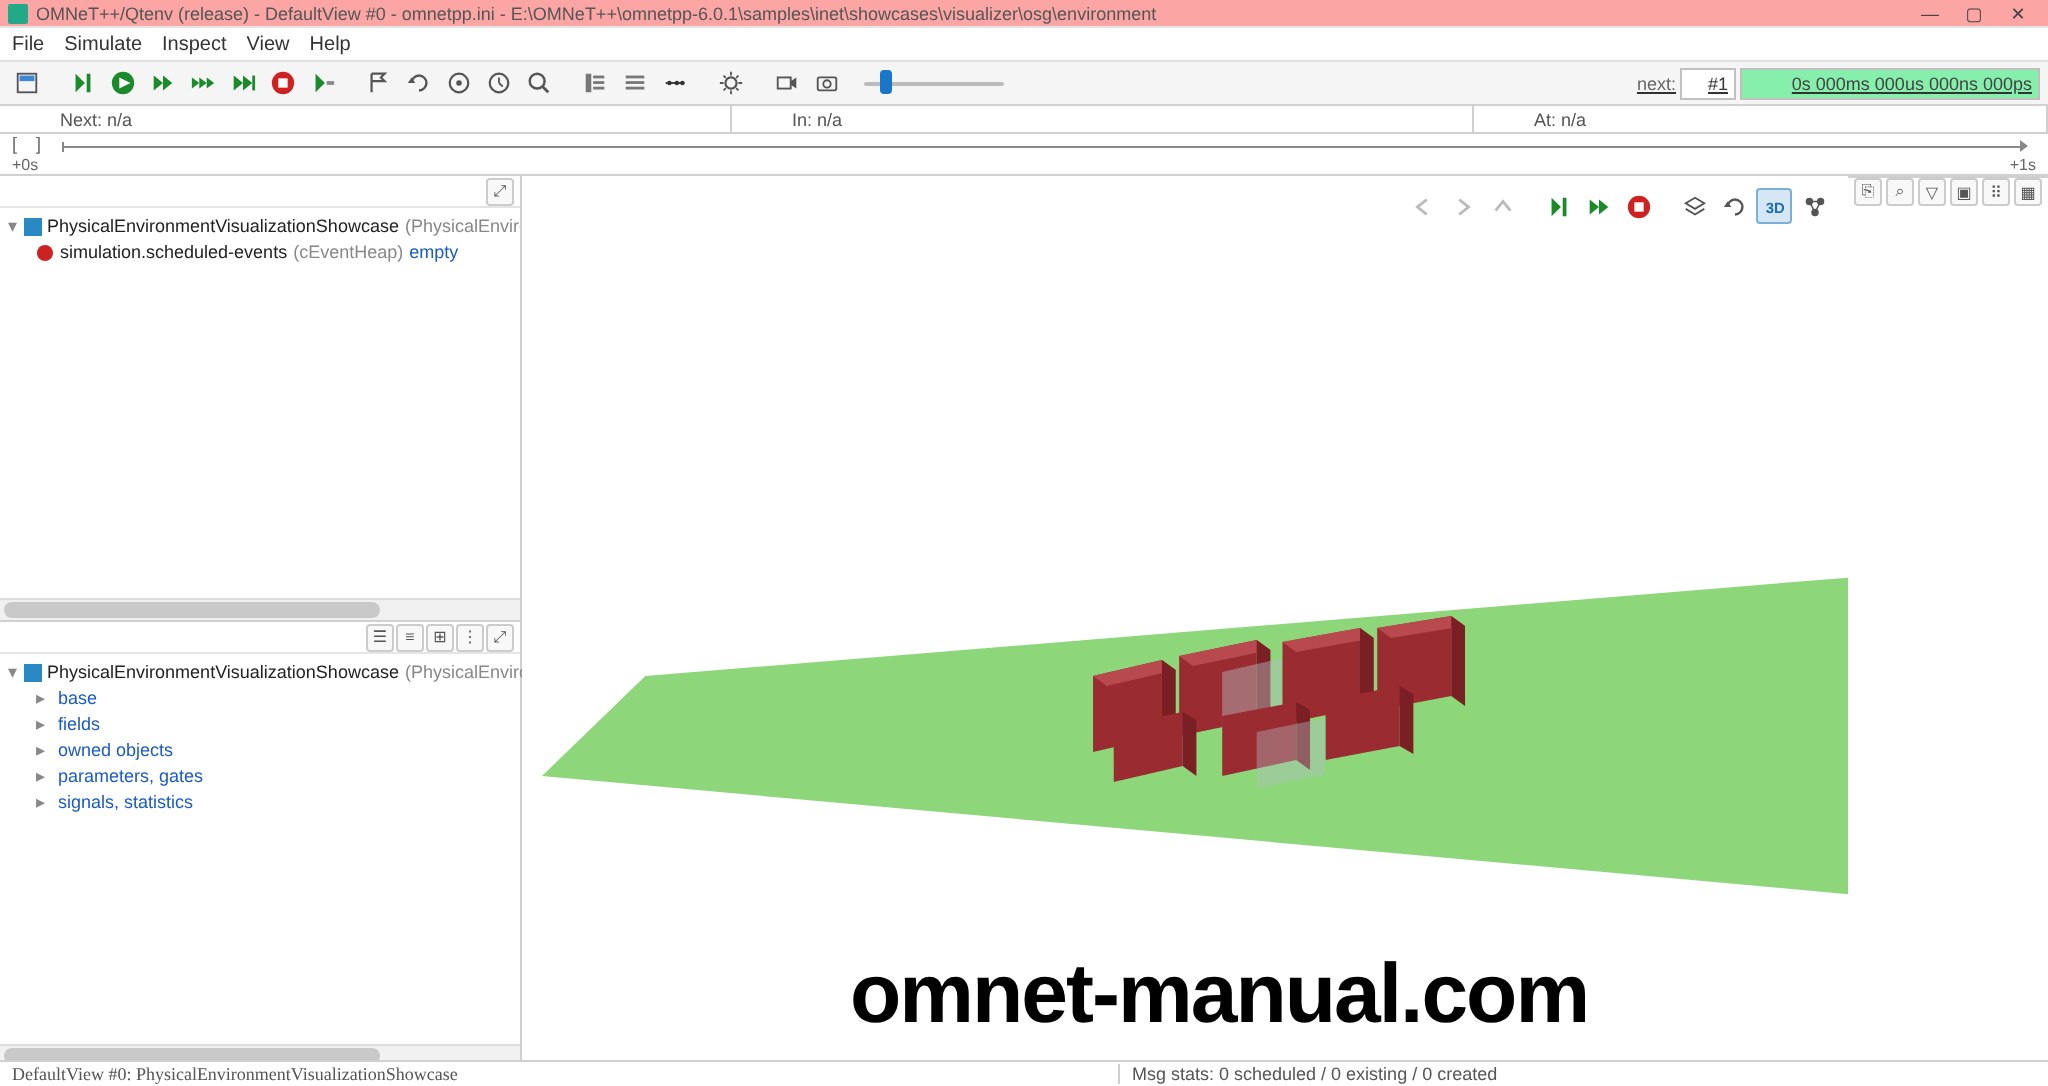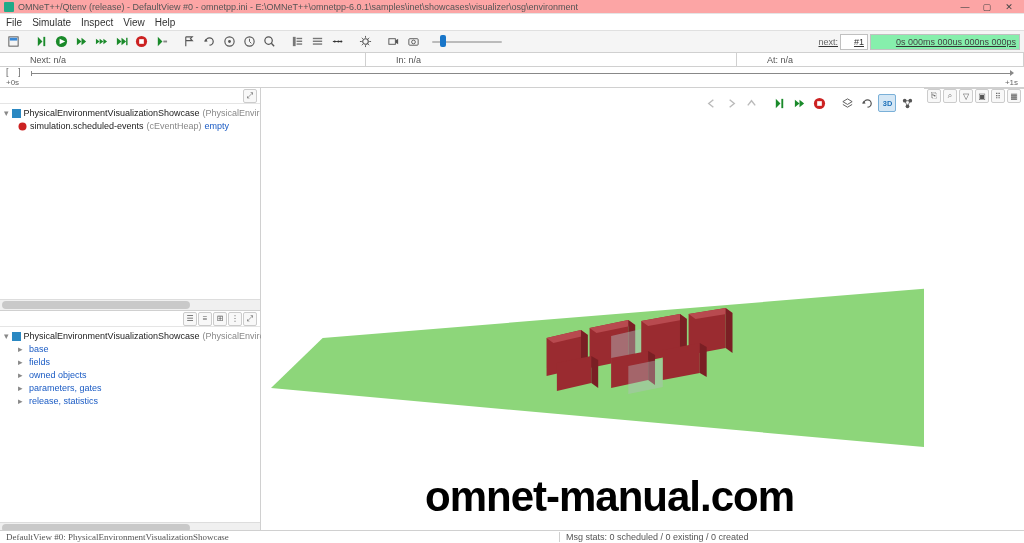--- a/index.html
+++ b/index.html
@@ -310,21 +310,21 @@
         <div class="row" style="padding-left:14px;">
             <span class="chev">▸</span>
             <span class="blue">owned objects</span>
           </div>
         <div class="row" style="padding-left:14px;">
             <span class="chev">▸</span>
             <span class="blue">parameters, gates</span>
           </div>
         <div class="row" style="padding-left:14px;">
             <span class="chev">▸</span>
-            <span class="blue">release, statistics</span>
+            <span class="blue">signals, statistics</span>
           </div>
       </div>
       <div class="hscroll">
           <div class="thumb"></div>
         </div>
     </div>
   </div>
 
   <div class="rightcol">
     <div class="canvaspane">

